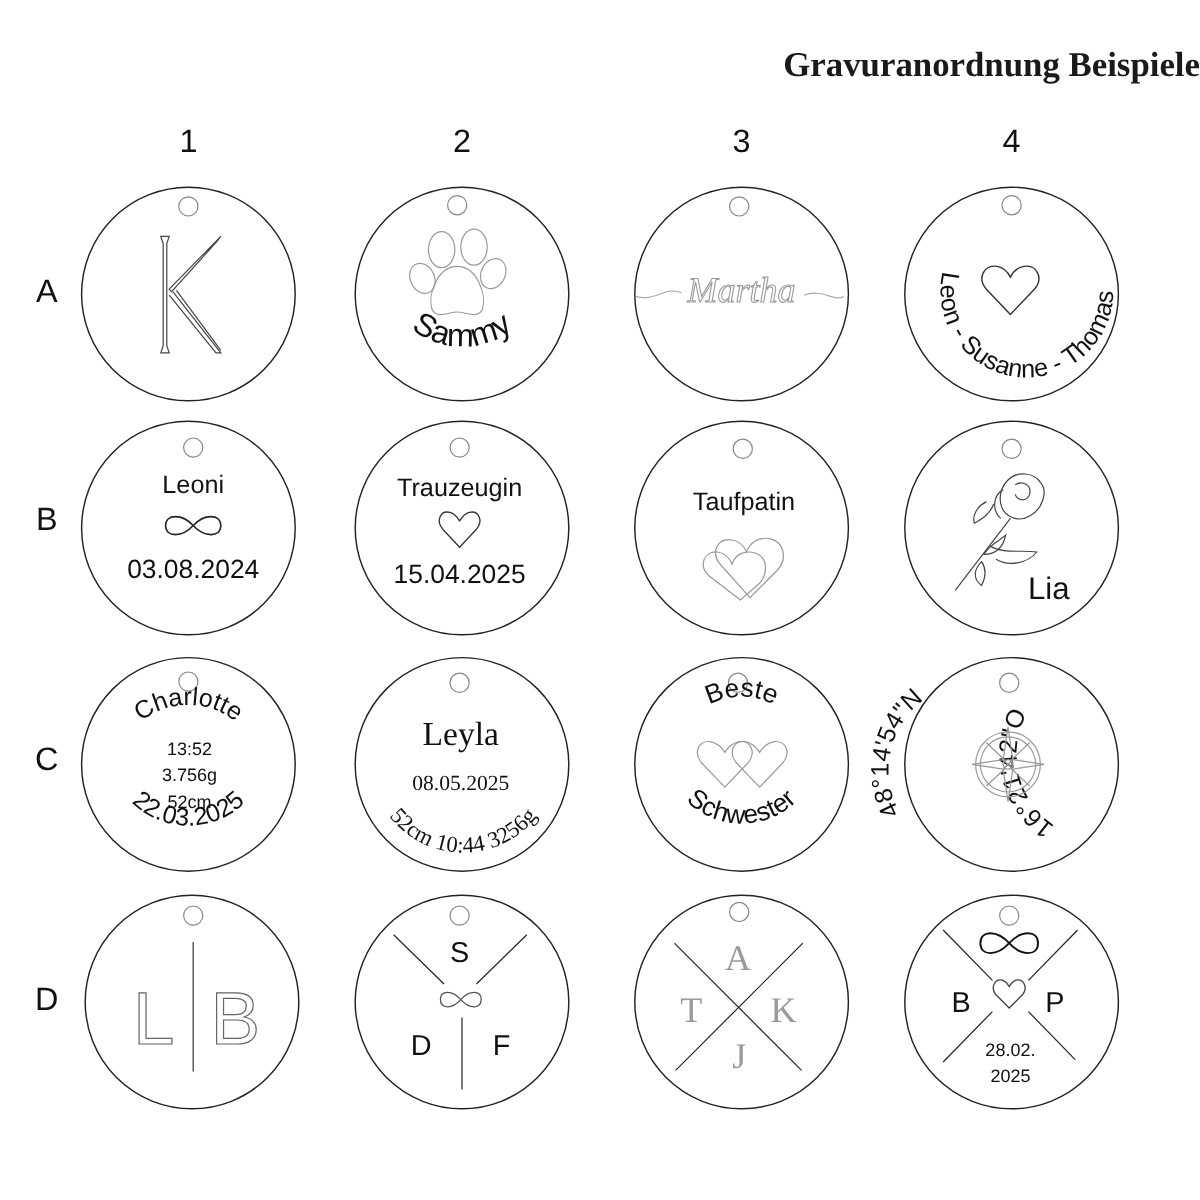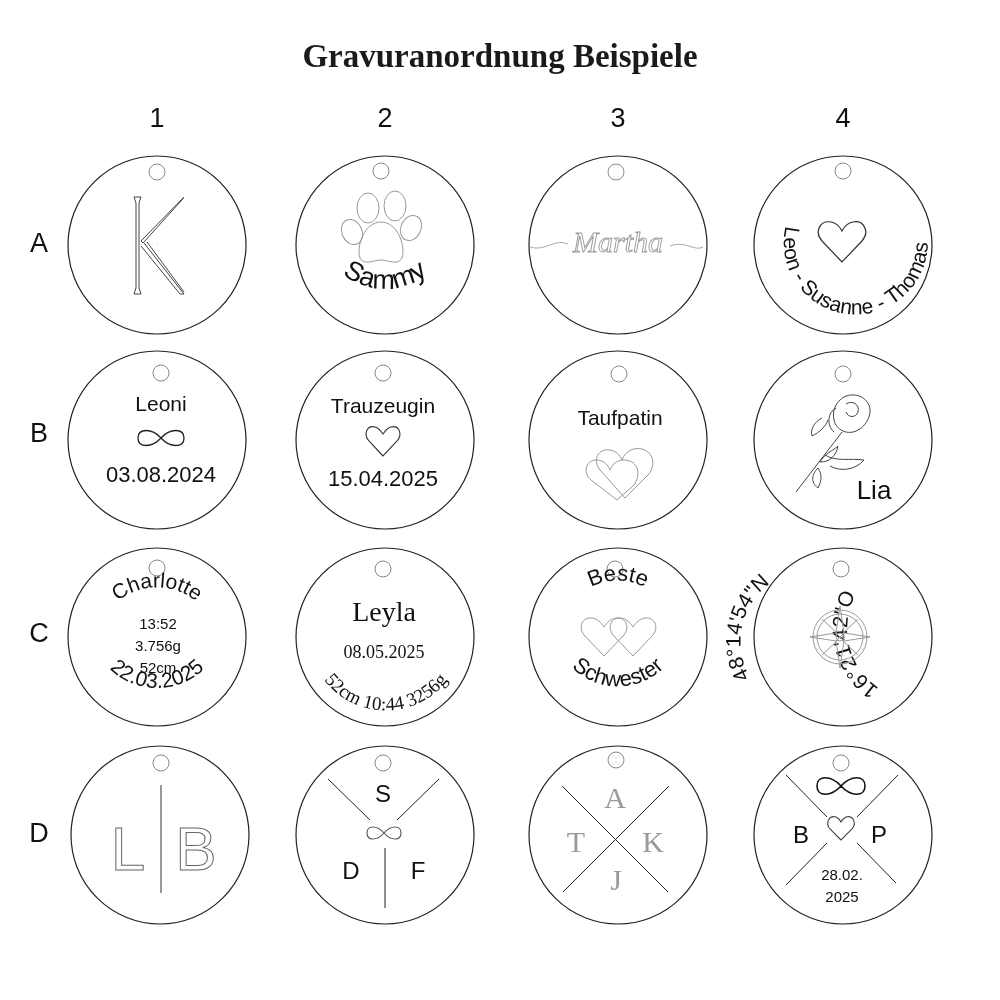--- a/index.html
+++ b/index.html
@@ -1,19 +1,19 @@
 <!DOCTYPE html>
 <html><head>
 <meta charset="utf-8">
 <style>
   html, body { margin: 0; padding: 0; background: #ffffff; }
   body { width: 1000px; height: 1000px; position: relative; overflow: hidden;
          font-family: "Liberation Sans", sans-serif; color: #111; }
-  .title { position: absolute; top: 38px; left: 0; width: 1000px; text-align: center;
-           font-family: "Liberation Serif", serif; font-weight: bold; font-size: 33px; color: #1a1a1a; }
+  .title { position: absolute; top: 38px; left: 0; width: 1000px; text-align: right;
+           font-family: "Liberation Serif", serif; font-weight: bold; font-size: 29px; color: #1a1a1a; }
   .col-label { position: absolute; top: 103px; width: 40px; margin-left: -20px; text-align: center;
                font-size: 27px; color: #111; }
   .row-label { position: absolute; left: 24px; width: 30px; text-align: center; font-size: 27px; color: #111; }
   svg.board { position: absolute; left: 0; top: 0; }
   .t-sans { font-family: "Liberation Sans", sans-serif; fill: #111; }
   .t-serif { font-family: "Liberation Serif", serif; fill: #111; }
   .t-grey { fill: #9a9a9a; }
 </style>
 </head>
 <body>

